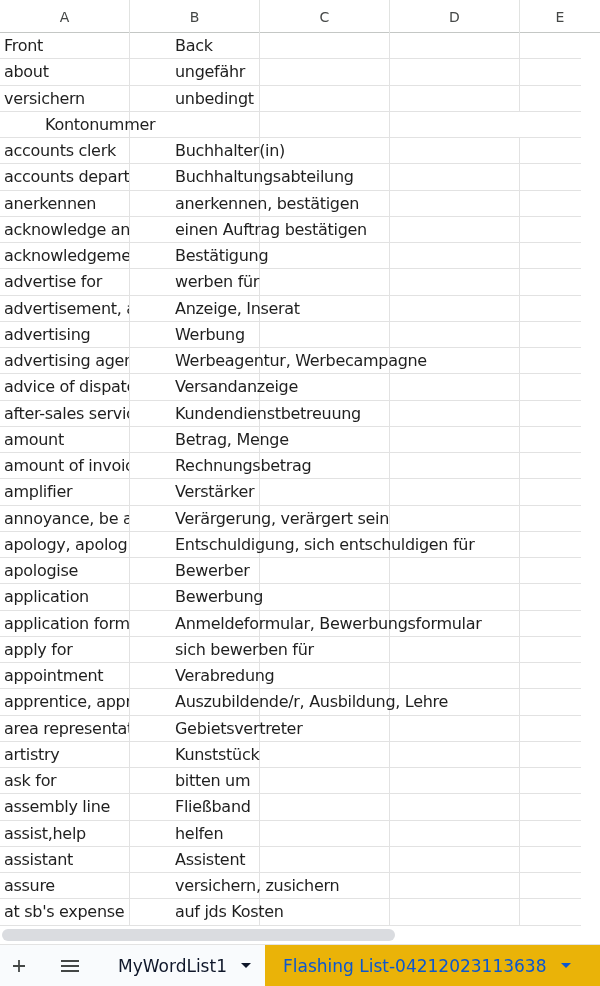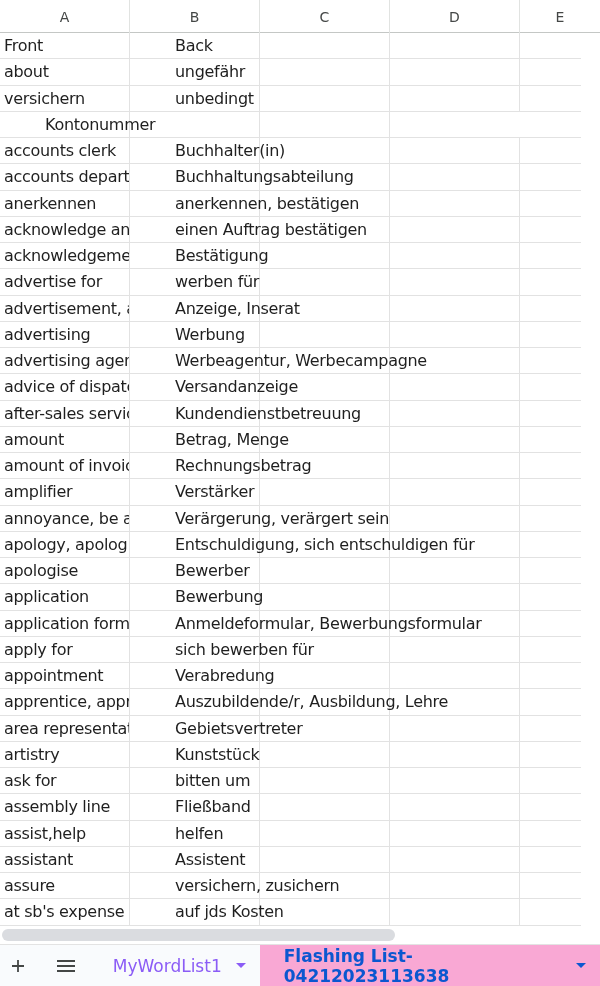--- a/index.html
+++ b/index.html
@@ -22,22 +22,22 @@
   .cell.e { flex: 1 1 auto; border-right: none; }
   .cell.b span { background: transparent; margin-left: 41px; }
 
   .hscroll { position: absolute; left: 0; top: 926px; width: 600px; height: 18px; background: #fff; }
   .hscroll-thumb { position: absolute; left: 2px; top: 3px; width: 393px; height: 12px; border-radius: 6px; background: #dadce0; }
 
   .tabbar { position: absolute; left: 0; top: 944px; width: 600px; height: 42px; background: #f9fbfd; border-top: 1px solid #e3e3e3; display: flex; align-items: center; }
   .tb-btn { width: 40px; height: 42px; display: flex; align-items: center; justify-content: center; color: #444746; }
   .tb-btn.add { margin-left: 0; width: 38px; }
   .tb-btn.menu { width: 64px; }
-  .sheet-tab { height: 42px; display: flex; align-items: center; padding: 0 14px 0 16px; font-size: 17px; font-family: "DejaVu Sans", sans-serif; color: #8b5cf6; gap: 10px; }
-  .sheet-tab.active { background: #f9a8d4; color: #0b57d0; font-weight: bold; flex: 1 1 auto; padding-left: 24px; }
+  .sheet-tab { height: 42px; display: flex; align-items: center; padding: 0 14px 0 16px; font-size: 17px; font-family: "DejaVu Sans", sans-serif; color: #0f172a; gap: 10px; }
+  .sheet-tab.active { background: #eab308; color: #0b57d0; font-weight: normal; flex: 1 1 auto; padding-left: 18px; }
   .caret { width: 0; height: 0; border-left: 5px solid transparent; border-right: 5px solid transparent; border-top: 5px solid currentColor; margin-left: 4px; }
 </style>
 </head>
 <body>
 
 <div class="grid-wrap">
   <div class="col-header-row">
     <div class="col-header w130">A</div>
     <div class="col-header w130">B</div>
     <div class="col-header w130">C</div>

